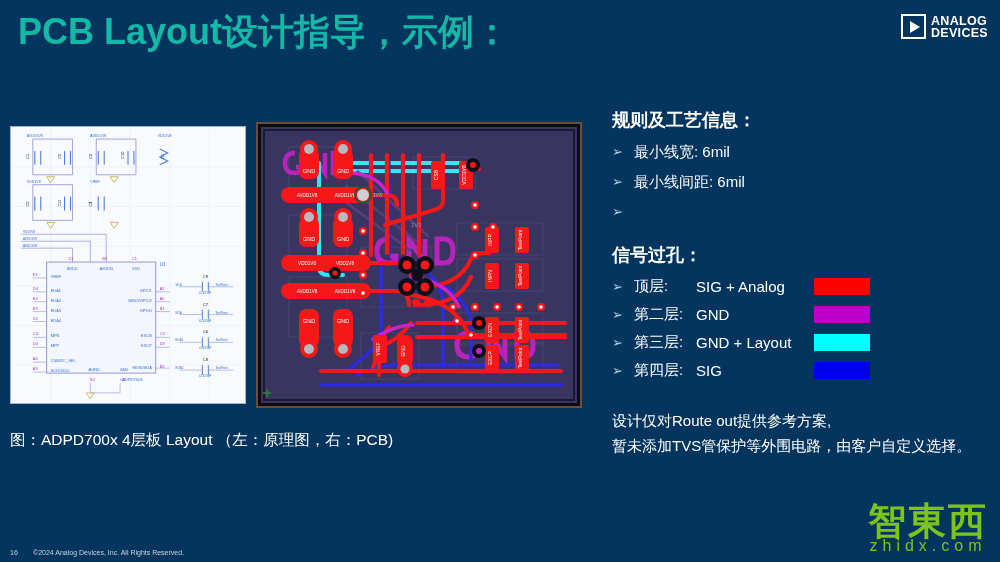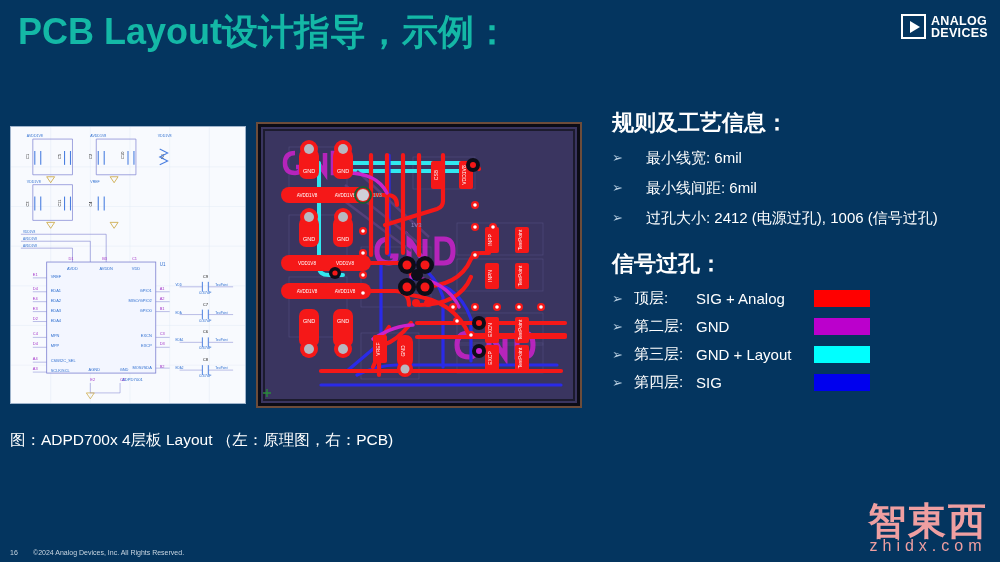--- a/index.html
+++ b/index.html
@@ -46,49 +46,49 @@
   #figure-caption{
     position:absolute;left:10px;top:430px;width:570px;
     font-size:15.5px;color:#ffffff;
   }
 
   
   #right-panel{
     position:absolute;left:612px;top:108px;width:380px;
   }
   .section-head{
-    font-size:22px;font-weight:bold;color:#ffffff;margin:0 0 10px 0;
+    font-size:18px;font-weight:bold;color:#ffffff;margin:0 0 10px 0;
   }
   .bullet-row{
     display:flex;align-items:flex-start;margin-bottom:11px;font-size:15px;color:#ffffff;
   }
   .bullet-arrow{
     width:22px;flex:0 0 22px;color:#b9cfe2;font-size:13px;line-height:19px;
   }
-  .bullet-text{line-height:19px;margin-left:12px;}
+  .bullet-text{line-height:19px;}
   .layer-label{display:inline-block;min-width:62px;}
   .layer-row{display:flex;align-items:center;margin-bottom:9px;font-size:15px;}
   .layer-swatch{
     width:56px;height:17px;margin-left:auto;margin-right:122px;display:block;
   }
   #stack-section{margin-top:22px;}
   #note-block{
     margin-top:28px;font-size:15px;line-height:25px;color:#ffffff;
   }
 
   
   #page-number{
     position:absolute;left:10px;bottom:6px;font-size:7px;color:#c9d6e2;
   }
   #copyright{
     position:absolute;left:33px;bottom:6px;font-size:7px;color:#c9d6e2;
   }
   #watermark{
     position:absolute;right:12px;bottom:10px;text-align:center;
-    color:#fca5a5;opacity:.95;user-select:none;
+    color:#84cc16;opacity:.95;user-select:none;
   }
   #watermark .wm-cn{font-size:38px;font-weight:bold;line-height:36px;letter-spacing:2px;}
   #watermark .wm-en{font-size:16px;letter-spacing:5px;line-height:13px;}
 
   
   .sch-svg{width:100%;height:100%;display:block;}
   .pcb-svg{width:100%;height:100%;display:block;}
 </style>
 </head>
 <body>
@@ -545,21 +545,20 @@
   <div class="bullet-row">
     <span class="bullet-arrow">➢</span>
     <span class="bullet-text">最小线宽: 6mil</span>
   </div>
   <div class="bullet-row">
     <span class="bullet-arrow">➢</span>
     <span class="bullet-text">最小线间距: 6mil</span>
   </div>
   <div class="bullet-row">
     <span class="bullet-arrow">➢</span>
-    <span class="bullet-text">过孔大小: 2412 (电源过孔), 1006 (信号过孔)</span>
   </div>
 
   <div id="stack-section">
     <div class="section-head">信号过孔：</div>
 
     <div class="layer-row">
       <span class="bullet-arrow">➢</span>
       <span class="layer-label">顶层:</span>
       <span>SIG + Analog</span>
       <span class="layer-swatch" id="sw0" style="background: rgb(255, 0, 0);"></span>
@@ -577,20 +576,24 @@
       <span class="layer-swatch" id="sw2" style="background: rgb(0, 255, 255);"></span>
     </div>
     <div class="layer-row">
       <span class="bullet-arrow">➢</span>
       <span class="layer-label">第四层:</span>
       <span>SIG</span>
       <span class="layer-swatch" id="sw3" style="background: rgb(0, 0, 238);"></span>
     </div>
   </div>
 
+  <div id="note-block">
+    <div>设计仅对Route out提供参考方案,</div>
+    <div>暂未添加TVS管保护等外围电路，由客户自定义选择。</div>
+  </div>
 </div>
 
 <div id="page-number">16</div>
 <div id="copyright">©2024 Analog Devices, Inc. All Rights Reserved.</div>
 
 <div id="watermark">
   <div class="wm-cn">智東西</div>
   <div class="wm-en">zhidx.com</div>
 </div>
 

